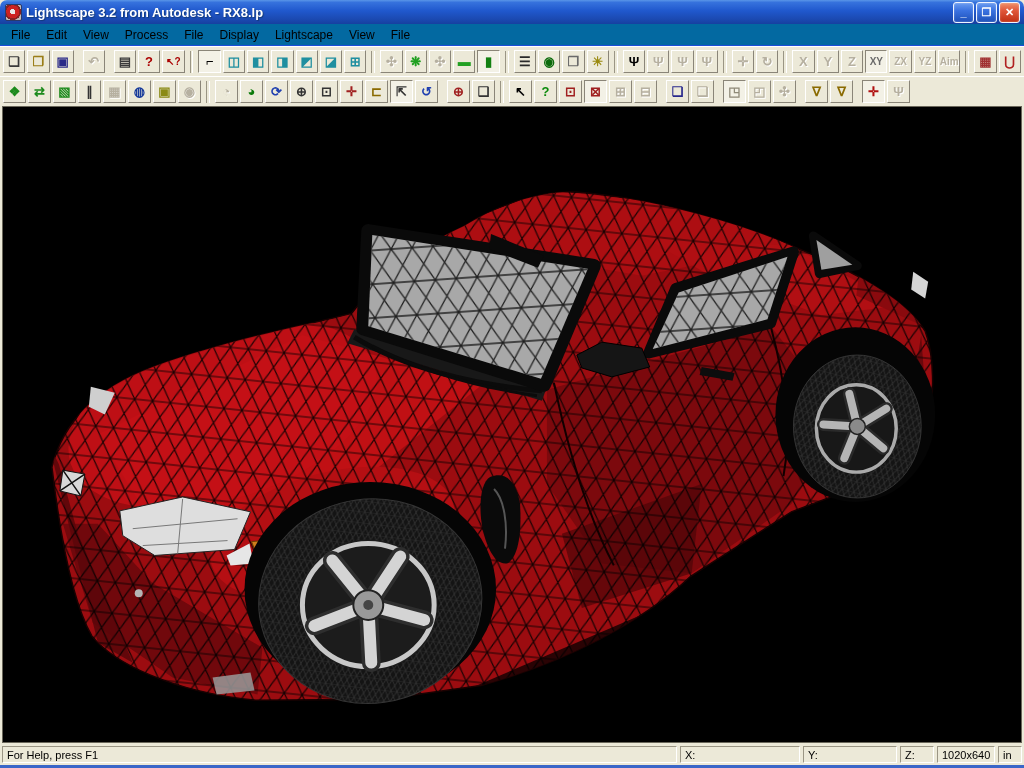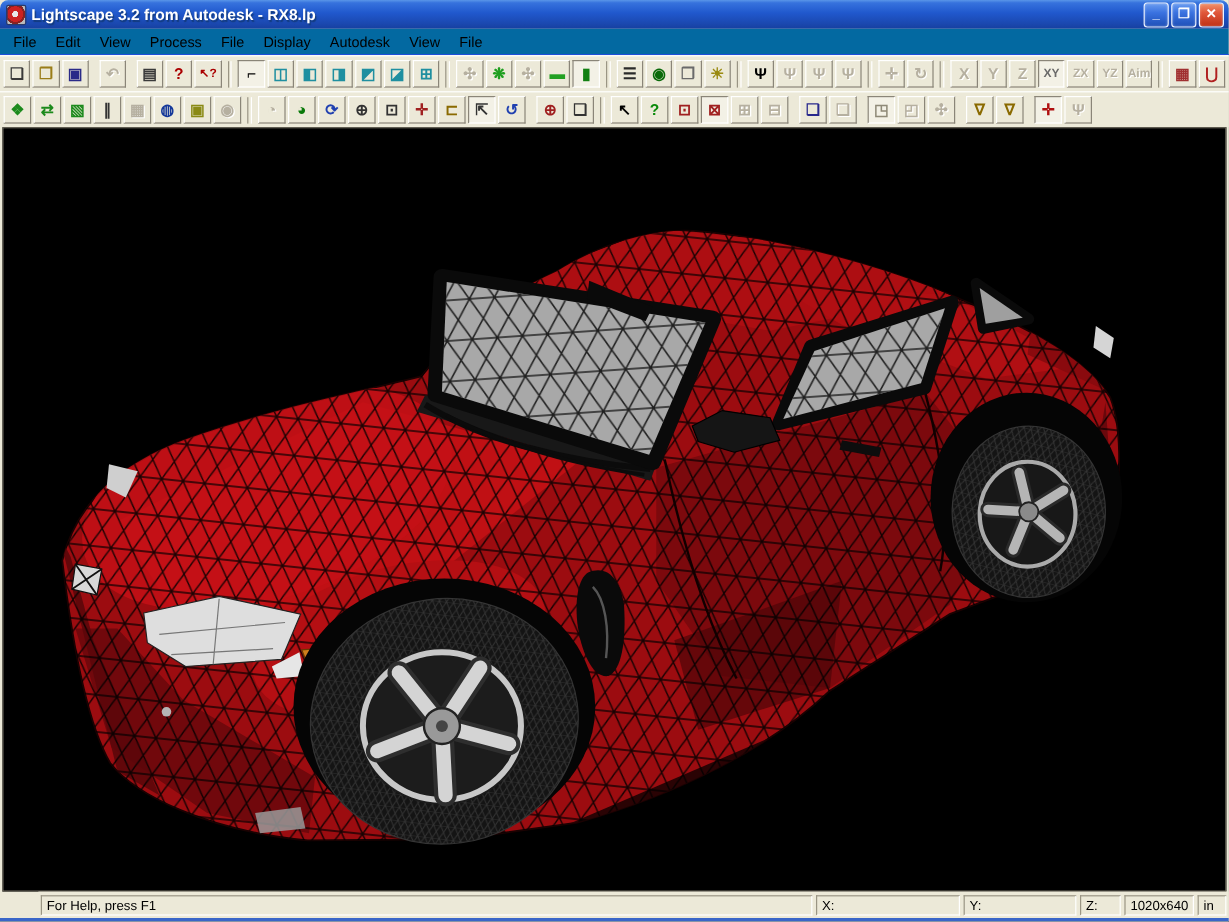--- a/index.html
+++ b/index.html
@@ -45,21 +45,21 @@
   .grip{width:2px;height:22px;margin:0 4px;border-left:1px solid #9a9584;border-right:1px solid #fff;}
   .tbgap{width:7px;height:1px;}
 
   
   .viewport{flex:1 1 auto;margin:0 2px;background:#000;border:1px solid #6a675a;
     box-sizing:border-box;overflow:hidden;}
   .viewport svg{display:block;width:100%;height:100%;}
 
   
   .statusbar{height:22px;flex:0 0 22px;display:flex;align-items:center;
-    background:#ECE9D8;padding:2px 2px 1px 2px;box-sizing:border-box;gap:3px;font-size:11px;color:#000;margin-left:32px;}
+    background:#ECE9D8;padding:2px 2px 1px 2px;box-sizing:border-box;gap:3px;font-size:11px;color:#000;}
   .panel{border:1px solid;border-color:#9a9584 #fff #fff #9a9584;
     height:17px;display:flex;align-items:center;padding:0 4px;box-sizing:border-box;background:#ECE9D8;}
   .panel.main{flex:1;}
   .p-x{width:120px;}.p-y{width:94px;}.p-z{width:34px;}.p-res{width:58px;}.p-units{width:24px;}
 </style>
 </head>
 <body>
 
 <div class="window">
 
@@ -77,21 +77,21 @@
       </button>
   </div>
 
   <div class="menubar">
       <span class="menu-item">File</span>
       <span class="menu-item">Edit</span>
       <span class="menu-item">View</span>
       <span class="menu-item">Process</span>
       <span class="menu-item">File</span>
       <span class="menu-item">Display</span>
-      <span class="menu-item">Autodesk</span>
+      <span class="menu-item">Lightscape</span>
       <span class="menu-item">View</span>
       <span class="menu-item">File</span>
     </div>
 
   <div class="toolbar">
       <button class="tb">
         <span class="glyph" style="color: rgb(58, 58, 58);">❏</span>
       </button>
       <button class="tb">
         <span class="glyph" style="color: rgb(154, 125, 24);">❐</span>

